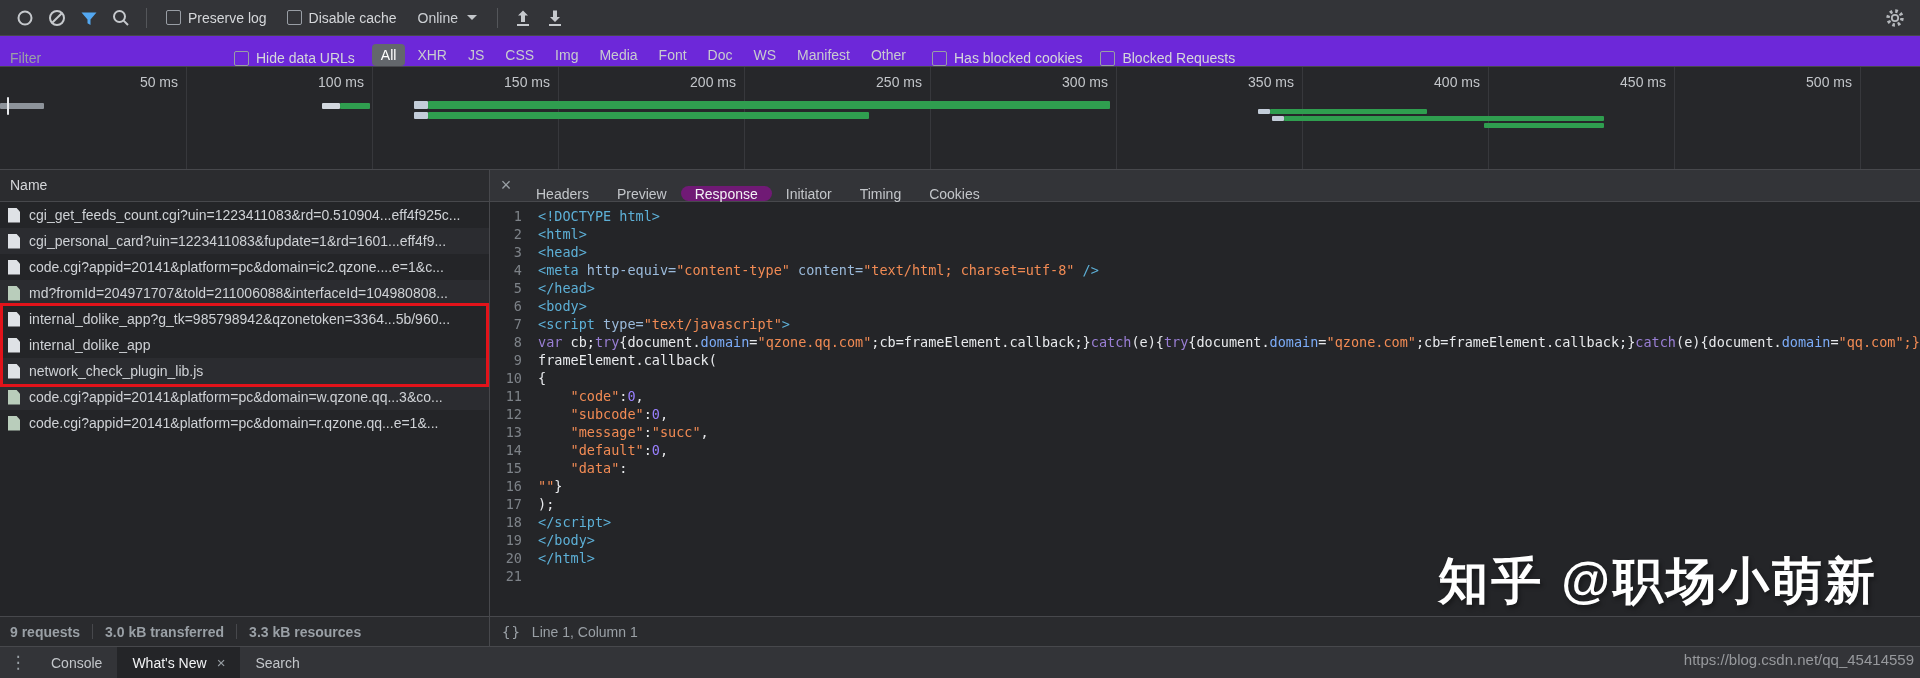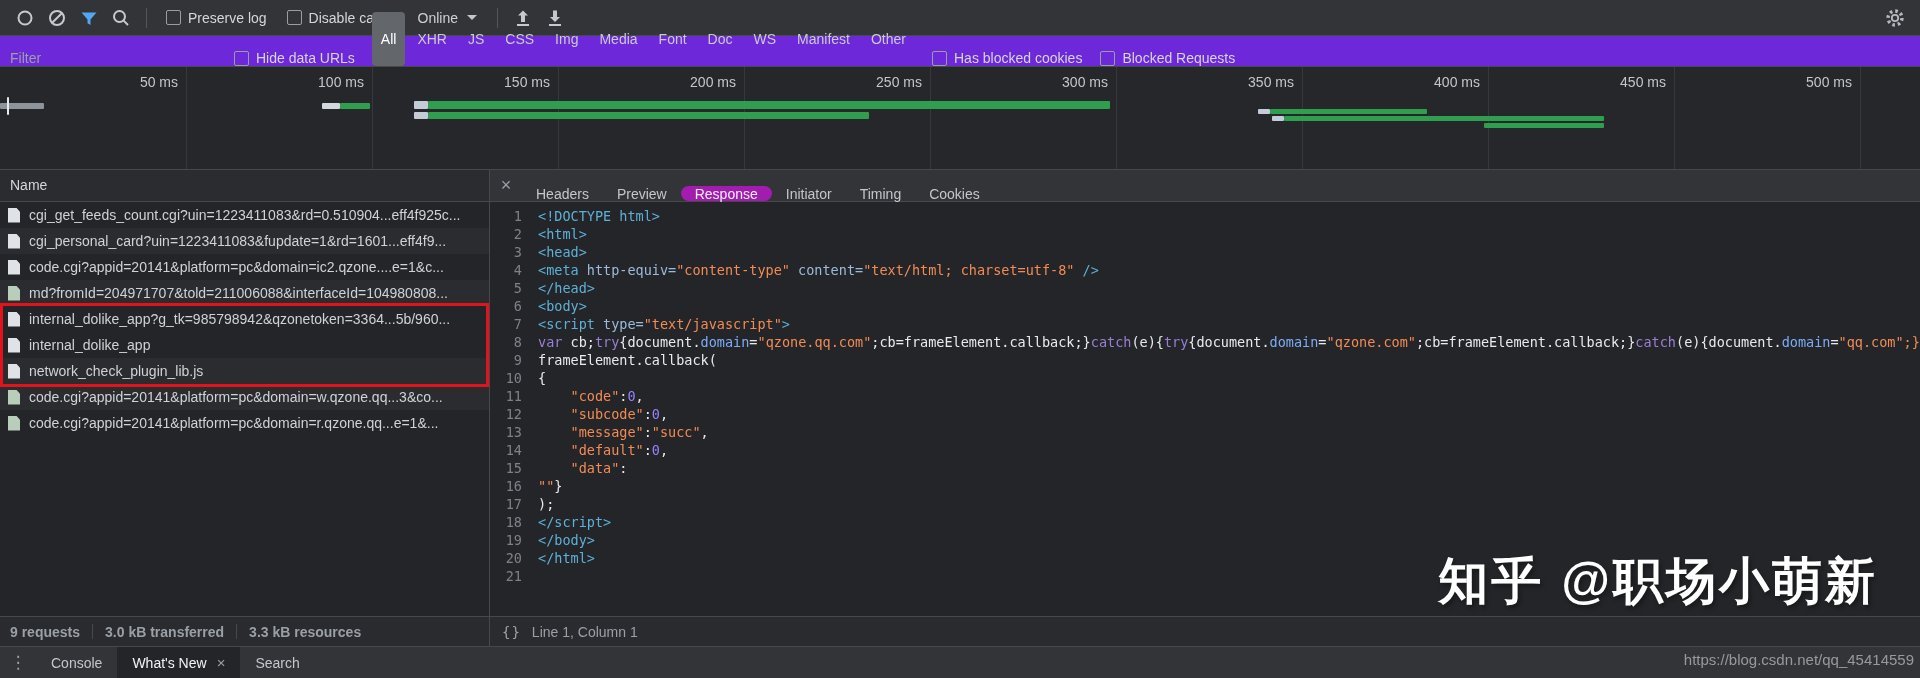--- a/index.html
+++ b/index.html
@@ -21,21 +21,21 @@
   .caret { width:0; height:0; border-left:5px solid transparent; border-right:5px solid transparent;
     border-top:5px solid #c3c6ca; }
   .spacer { flex:1; }
   
   #filterbar { height:31px; background:#6d28d9; border-bottom:1px solid #47484c;
     display:flex; align-items:flex-end; padding:0 10px; }
   #filter-input { background:transparent; border:none; outline:none; color:#d5d7da;
     width:215px; font-size:14px; font-family:inherit; }
   #filter-input::placeholder { color:#9aa0a6; }
   #type-filters { display:flex; align-items:center; gap:3px; margin:0 8px; }
-  .type-chip { padding:19px 9px; border-radius:4px; color:#c8cbcf; cursor:pointer; }
+  .type-chip { padding:3px 9px; border-radius:4px; color:#c8cbcf; cursor:pointer; }
   .type-chip.active { background:#63676c; color:#ffffff; }
   
   #timeline { height:103px; position:relative; background:#26272a;
     border-bottom:1px solid #47484c; overflow:hidden; }
   .gridline { position:absolute; top:0; bottom:0; width:1px; background:#37383c; }
   .tick-label { position:absolute; top:7px; width:108px; text-align:right; color:#c3c6ca; font-size:14px; }
   .wbar { position:absolute; border-radius:1px; }
   
   #main { display:flex; height:446px; }
   #left-panel { width:490px; border-right:1px solid #47484c; position:relative; background:#242528; }
@@ -51,21 +51,21 @@
   .file-icon.script { background:#b9cdbb; }
   #red-annotation { position:absolute; left:0; top:133px; width:489px; height:84px;
     border:3px solid #e2131a; pointer-events:none; z-index:10; }
   #right-panel { flex:1; display:flex; flex-direction:column; background:#242528; min-width:0; }
   #tabbar { height:32px; background:#333438; border-bottom:1px solid #47484c;
     display:flex; align-items:stretch; }
   #close-detail { width:32px; display:flex; align-items:center; justify-content:center;
     color:#9aa0a6; font-size:18px; cursor:pointer; }
   #detail-tabs { display:flex; }
   .dtab { padding:6px 14px; display:flex; align-items:center; color:#c3c6ca; cursor:pointer;margin-top:16px; }
-  .dtab.active { background:#a21caf; color:#f2f3f5;border-radius:15px; }
+  .dtab.active { background:#701a75; color:#f2f3f5;border-radius:15px; }
   
   #code-area { flex:1; overflow:hidden; padding-top:5px;
     font-family:"DejaVu Sans Mono","Liberation Mono",monospace; font-size:13.5px; }
   .code-line { height:18px; line-height:18px; white-space:pre; overflow:hidden; }
   .ln { display:inline-block; width:48px; text-align:right; padding-right:16px; color:#7d8288; }
   .tok-tag { color:#5db0d7; } .tok-attr { color:#9bbbdc; } .tok-str { color:#f28b54; }
   .tok-kw { color:#9a7fd5; } .tok-num { color:#9980ff; } .tok-pl { color:#e8eaed; }
   .tok-prop { color:#7cacf8; }
   
   #statusbar { height:30px; display:flex; background:#2a2b2e; border-top:1px solid #47484c;

